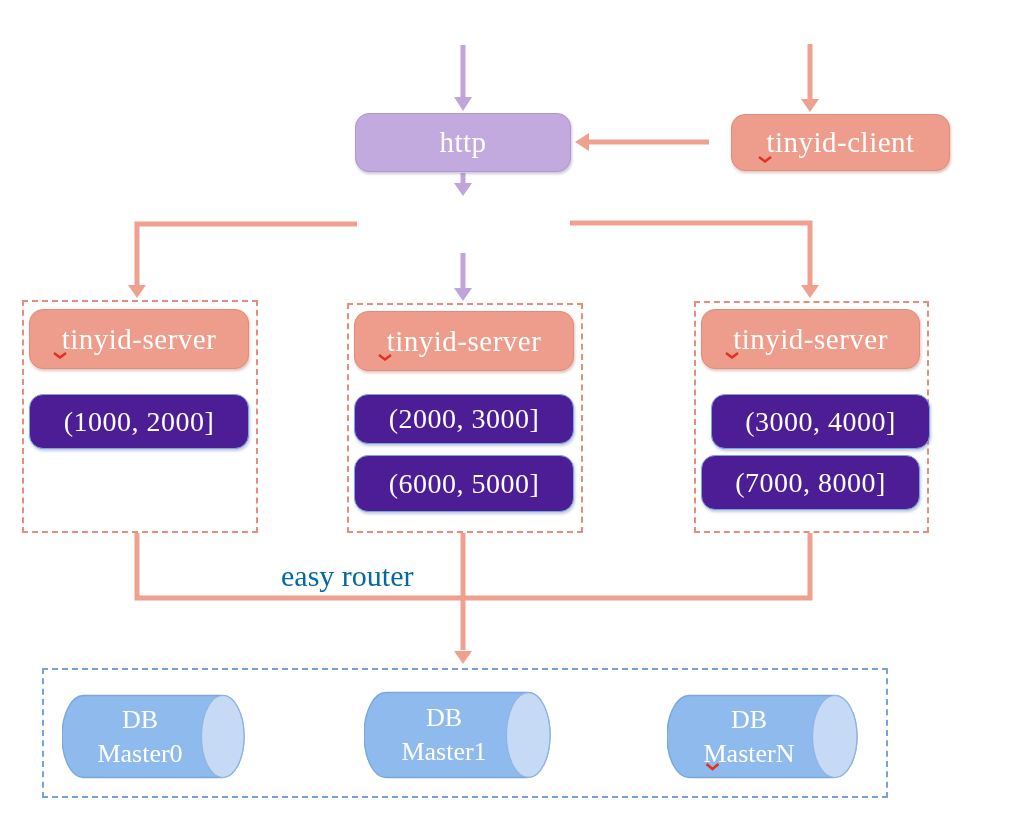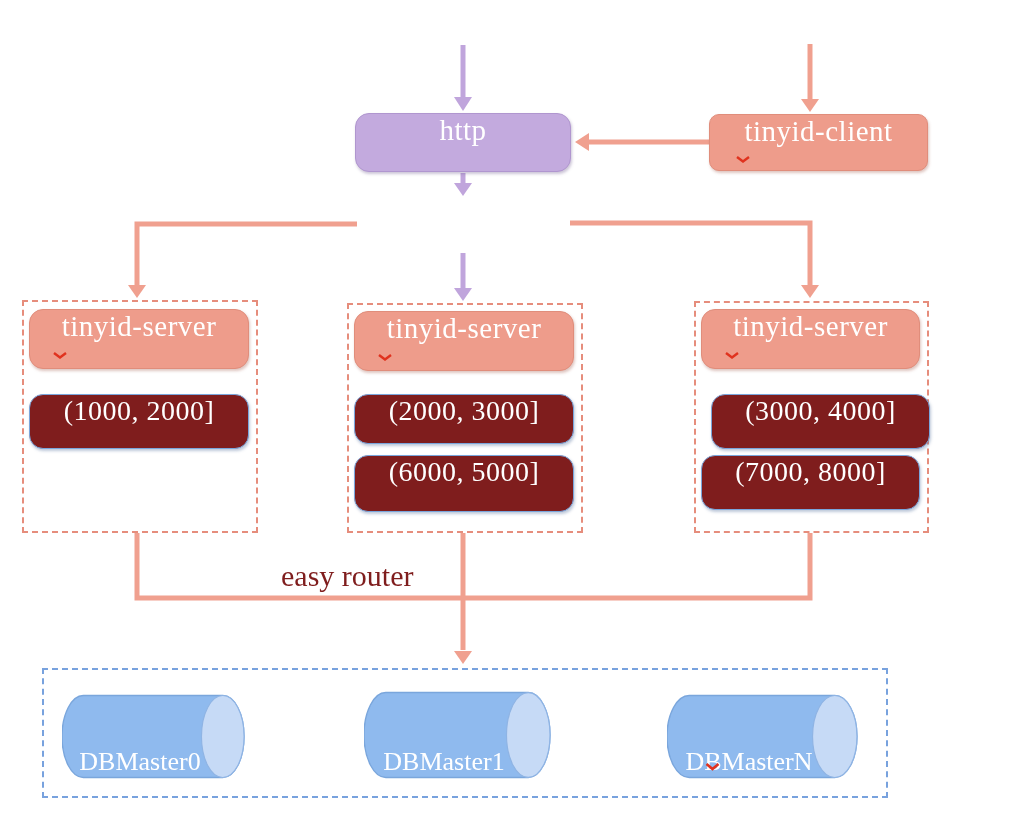--- a/index.html
+++ b/index.html
@@ -1,31 +1,31 @@
 <!DOCTYPE html>
 <html><head>
 <meta charset="utf-8">
 <style>
   html,body{margin:0;padding:0;background:#ffffff;}
   .stage{position:relative;width:1016px;height:836px;background:#ffffff;overflow:hidden;
          font-family:"Liberation Serif","DejaVu Serif",serif;}
   .abs{position:absolute;}
   .connectors{left:0;top:0;pointer-events:none;}
-  .node{border-radius:14px;color:#ffffff;display:flex;align-items:flex-start;justify-content:center;
+  .node{border-radius:14px;color:#ffffff;display:flex;align-items:center;justify-content:center;
         box-sizing:border-box;font-size:29px;letter-spacing:0.5px;}
   .purple{background:#c3aade;border:1px solid #b096cf;box-shadow:1px 2px 3px rgba(110,90,140,0.35);}
   .salmon{background:#ee9c8b;border:1px solid #e08d7b;box-shadow:1px 2px 3px rgba(160,90,75,0.35);}
-  .blue{background:#7f1d1d;border:1px solid #7aa6dc;box-shadow:1px 2px 3px rgba(70,100,150,0.35);font-size:28px;}
+  .blue{background:#4c1d95;border:1px solid #7aa6dc;box-shadow:1px 2px 3px rgba(70,100,150,0.35);font-size:28px;}
   .group{border:2px dashed #e68d7c;box-sizing:border-box;background:transparent;}
   .dbgroup{border:2px dashed #78a2de;box-sizing:border-box;background:transparent;}
-  .easy-label{font-size:30px;color:#7f1d1d;white-space:nowrap;}
+  .easy-label{font-size:30px;color:#0369a1;white-space:nowrap;}
   .cyl{}
   .cyl svg{display:block;}
-  .cyl-text{position:absolute;left:0;top:0;width:100%;height:100%;display:flex;flex-direction:row;
-            align-items:flex-end;justify-content:center;color:#ffffff;font-size:26px;line-height:1.3;
+  .cyl-text{position:absolute;left:0;top:0;width:100%;height:100%;display:flex;flex-direction:column;
+            align-items:center;justify-content:center;color:#ffffff;font-size:26px;line-height:1.3;
             box-sizing:border-box;padding-right:28px;}
   .squiggle{position:absolute;}
 </style>
 </head>
 <body>
 
 <div class="stage">
 
   <svg class="abs connectors" width="1016" height="836" viewBox="0 0 1016 836">
 
@@ -54,21 +54,21 @@
       <path d="M137 298 L128 285 H146 Z"></path>
       <path d="M810 298 L801 285 H819 Z"></path>
       <path d="M463 664 L454 651 H472 Z"></path>
     </g>
   </svg>
 
   <div class="node purple abs" style="left:355px;top:113px;width:216px;height:59px">
     <span>http</span>
   </div>
 
-  <div class="node salmon abs" style="left:709px;top:114px;width:219px;height:57px;position:absolute;border-radius:10px;">
+  <div class="node salmon abs" style="left:731px;top:114px;width:219px;height:57px;position:absolute;">
     <span>tinyid-client</span>
     <svg class="squiggle" style="left:26px;bottom:7px" width="14" height="7" viewBox="0 0 14 7">
       <path d="M1 1 L7 5.5 L13 1" stroke="#e0321e" stroke-width="2.4" fill="none"></path>
     </svg>
   </div>
 
 
   <div class="group abs" style="left:22px;top:300px;width:236px;height:233px">
     <div class="node salmon abs" style="left:5px;top:7px;width:220px;height:60px">
       <span>tinyid-server</span>

